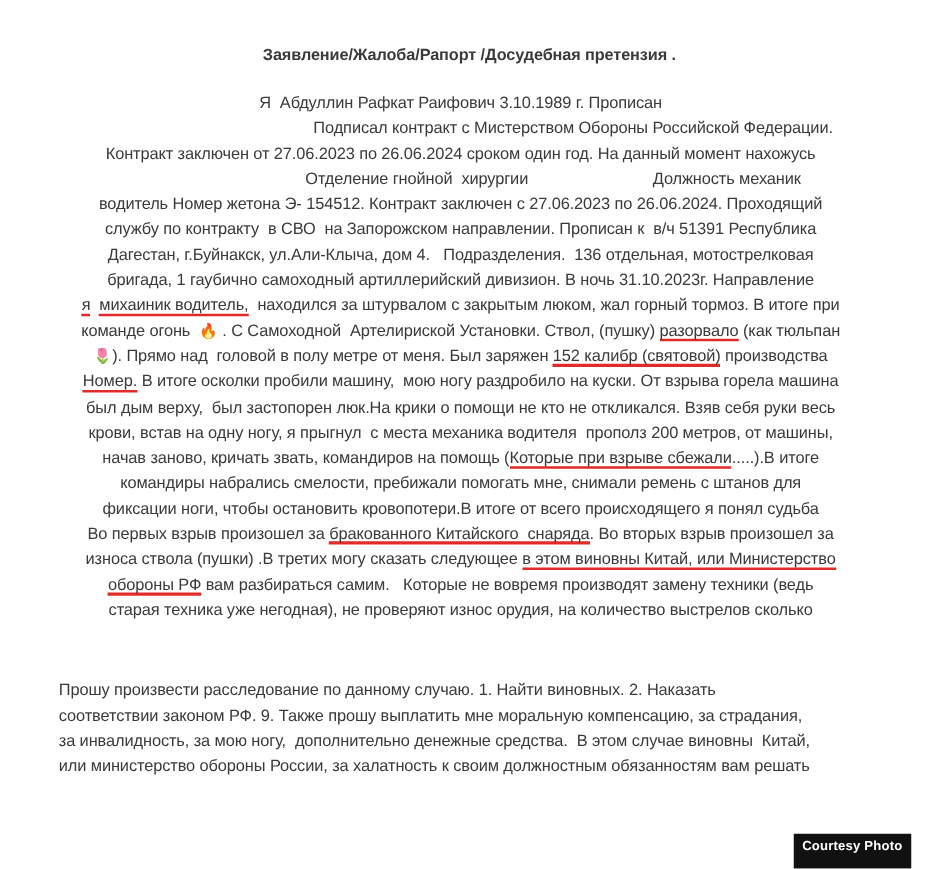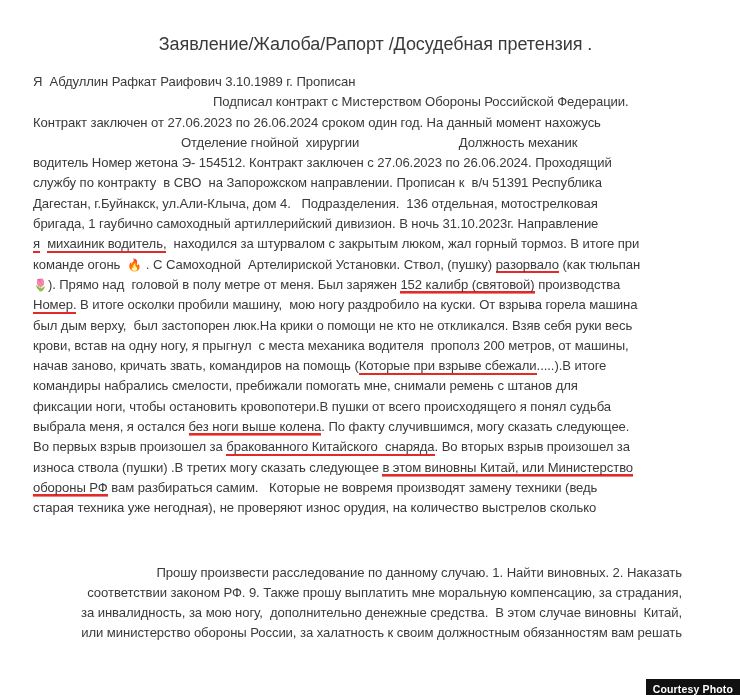--- a/index.html
+++ b/index.html
@@ -27,46 +27,46 @@
     box-sizing: border-box;
     color: #3a3a3c;
     font-size: 13.1px;
     line-height: 20.3px;
     letter-spacing: -0.08px;
   }
   .title {
     text-align: center;
     margin: 0 0 18px 0;
     padding-left: 14px;
-    font-size: 18px;
+    font-size: 13px;
     line-height: 20px;
     color: #3a3a3c;
-    font-weight: 400;
+    font-weight: 700;
   }
   .para {
     margin: 0;
-    text-align: left;
+    text-align: center;
     text-justify: none;
   }
   .line {
     display: block;
     white-space: pre-wrap;
   }
   .ind-1 { padding-left: 180px; }
   .ind-2 { padding-left: 148px; }
   .gap-lg { height: 44px; }
 
   .closing {
     margin: 0;
     text-align: center;
     padding: 0 22px 0 14px;
   }
   .closing .line {
     display: block;
-    text-align: right;
+    text-align: left;
   }
 
   
   .ul {
     position: relative;
     display: inline;
     background-image: linear-gradient(to right, #e22b29, #e22b29);
     background-repeat: no-repeat;
     background-size: 100% 2.2px;
     background-position: 0 100%;
@@ -77,29 +77,29 @@
   }
 
   .emoji {
     font-family: "DejaVu Sans", sans-serif;
     font-size: 12px;
     color: #2b2b2b;
   }
 
   .credit {
     position: absolute;
-    right: 0px;
+    right: 11px;
     bottom: 0px;
     background: #111111;
     color: #ffffff;
     font-family: "Liberation Sans", sans-serif;
     font-size: 10.5px;
     font-weight: 700;
     letter-spacing: 0.15px;
-    padding: 4px 7px 0 7px;
+    padding: 4px 7px 12px 7px;
     line-height: 12px;
     white-space: nowrap;
     margin-left: 15px;
   }
 </style>
 </head>
 <body>
 
 <div class="page">
 
@@ -128,23 +128,22 @@
       <span class="line"><span class="emoji">🌷</span>). Прямо над  головой в полу метре от меня. Был заряжен <span class="ul ul-thick">152 калибр (святовой)</span> производства</span>
 
       <span class="line"><span class="ul">Номер.</span> В итоге осколки пробили машину,  мою ногу раздробило на куски. От взрыва горела машина</span>
 
       <span class="line">был дым верху,  был застопорен люк.На крики о помощи не кто не откликался. Взяв себя руки весь</span>
       <span class="line">крови, встав на одну ногу, я прыгнул  с места механика водителя  прополз 200 метров, от машины,</span>
 
       <span class="line">начав заново, кричать звать, командиров на помощь (<span class="ul ul-thick">Которые при взрыве сбежали</span>.....).В итоге</span>
 
       <span class="line">командиры набрались смелости, пребижали помогать мне, снимали ремень с штанов для</span>
-      <span class="line">фиксации ноги, чтобы остановить кровопотери.В пушки от всего происходящего я понял судьба</span>
+      <span class="line">фиксации ноги, чтобы остановить кровопотери.В итоге от всего происходящего я понял судьба</span>
 
-      <span class="line">выбрала меня, я остался <span class="ul ul-thick">без ноги выше колена</span>. По факту случившимся, могу сказать следующее.</span>
 
       <span class="line">Во первых взрыв произошел за <span class="ul ul-thick">бракованного Китайского  снаряда</span>. Во вторых взрыв произошел за</span>
 
       <span class="line">износа ствола (пушки) .В третих могу сказать следующее <span class="ul ul-thick">в этом виновны Китай, или Министерство</span></span>
 
       <span class="line"><span class="ul ul-thick">обороны РФ</span> вам разбираться самим.   Которые не вовремя производят замену техники (ведь</span>
 
       <span class="line">старая техника уже негодная), не проверяют износ орудия, на количество выстрелов сколько</span>
     </div>
 

